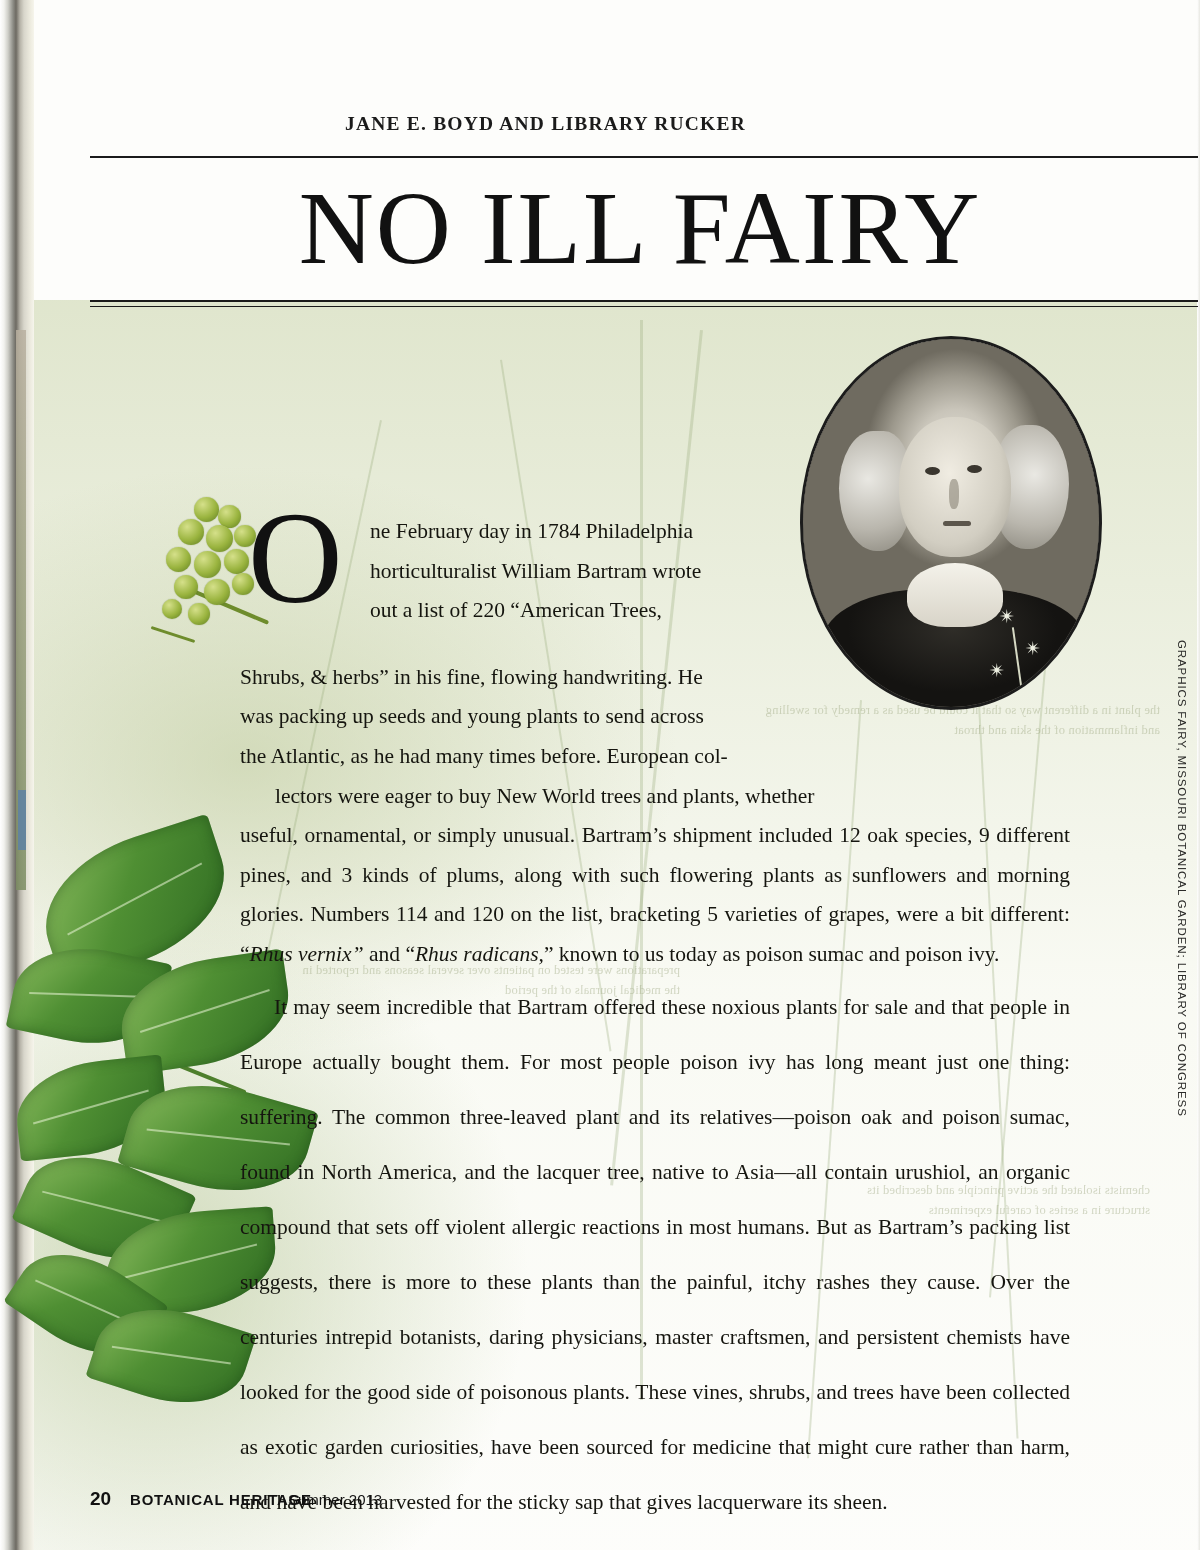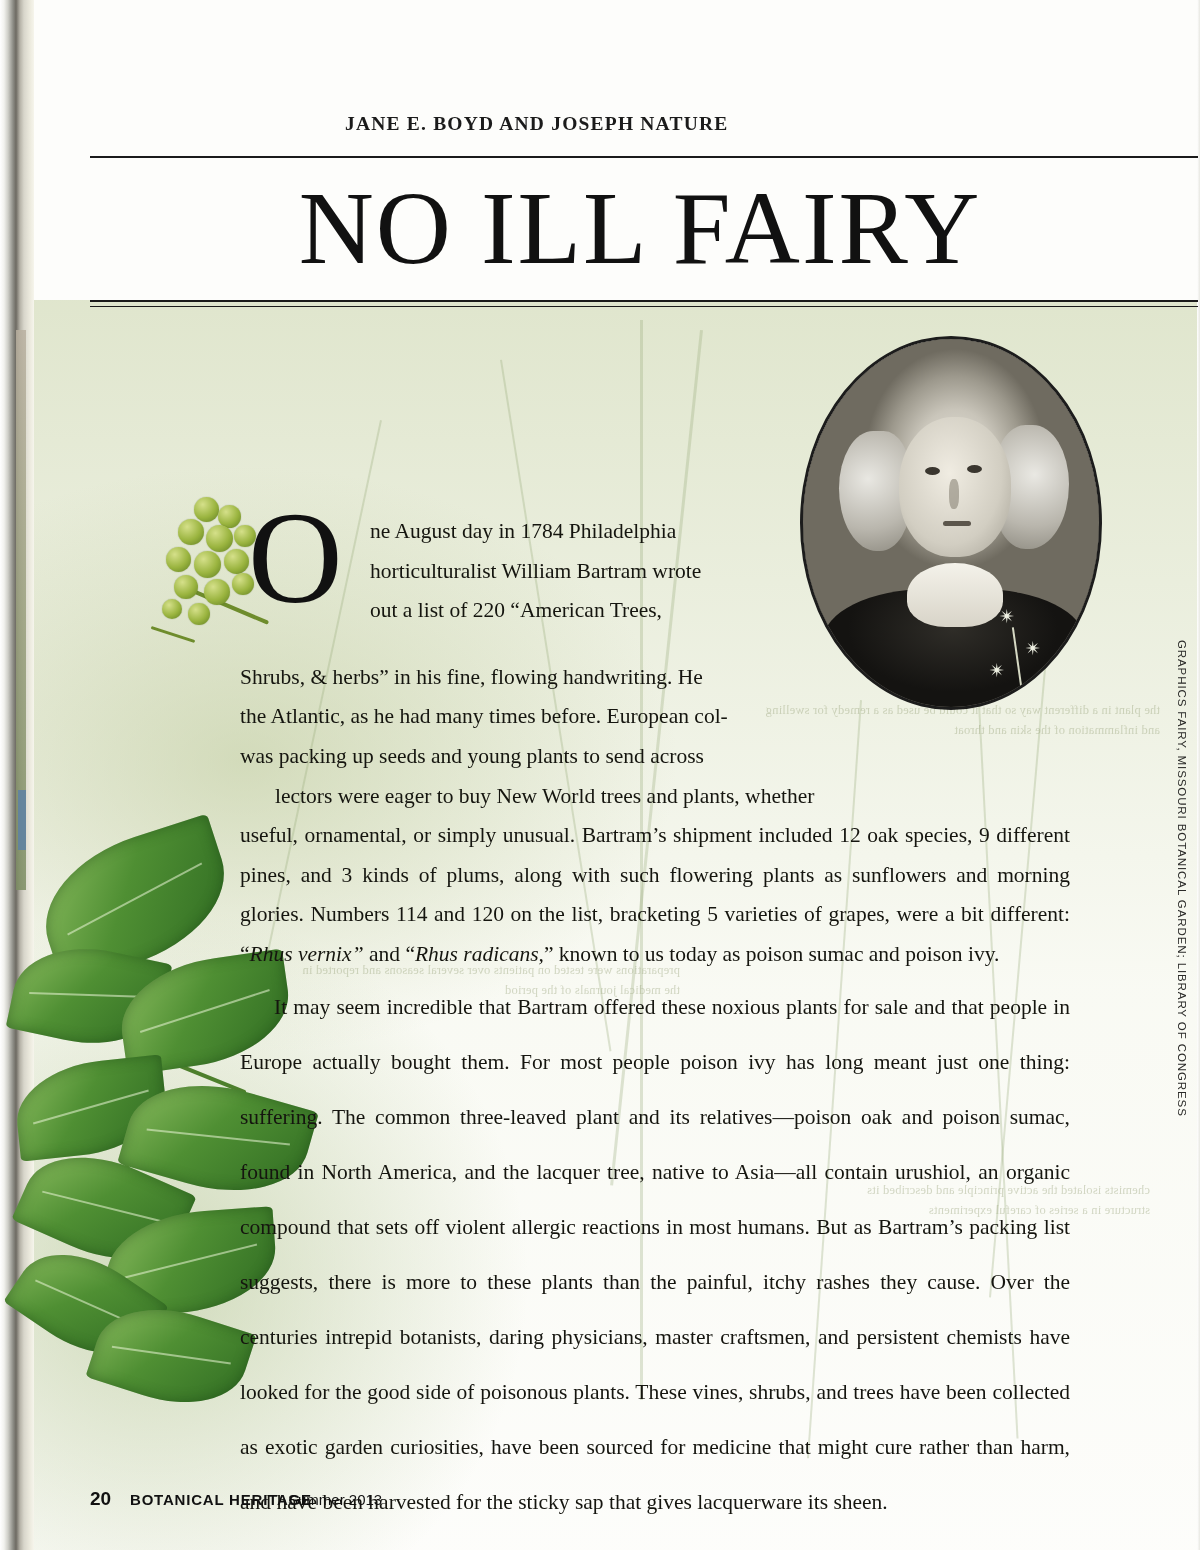--- a/index.html
+++ b/index.html
@@ -297,21 +297,21 @@
 
   <div class="ghost-text" style="left:760px; top:700px; width:400px;">the plant in a different way so that it could be used as a remedy for swelling and inflammation of the skin and throat</div>
   <div class="ghost-text" style="left:300px; top:960px; width:380px;">preparations were tested on patients over several seasons and reported in the medical journals of the period</div>
   <div class="ghost-text" style="left:820px; top:1180px; width:330px;">chemists isolated the active principle and described its structure in a series of careful experiments</div>
 
   <div class="binding"></div>
   <div class="binding-tint"></div>
   <div class="binding-blue"></div>
   <div class="edge-right"></div>
 
-  <div class="byline">JANE E. BOYD AND JOSEPH NATURE</div>
+  <div class="byline">JANE E. BOYD AND LIBRARY RUCKER</div>
   <div class="rule-top"></div>
   <div class="headline">NO ILL FAIRY</div>
   <div class="rule-bottom"></div>
   <div class="rule-bottom2"></div>
 
   <div class="portrait-wrap">
     <div class="portrait-frame">
       <div class="portrait-art">
         <div class="p-hair-l"></div>
         <div class="p-hair-r"></div>
@@ -361,28 +361,28 @@
     <div class="leaf" style="left:14px;  top:320px; width:160px; height:96px;  transform:rotate(24deg);"></div>
     <div class="leaf" style="left:96px;  top:372px; width:170px; height:100px; transform:rotate(-4deg);"></div>
     <div class="leaf" style="left:6px;   top:420px; width:140px; height:88px;  transform:rotate(34deg);"></div>
     <div class="leaf" style="left:86px;  top:470px; width:150px; height:92px;  transform:rotate(18deg);"></div>
   </div>
 
   <div class="dropcap">O</div>
 
   <div class="col" id="para1">
     <div style="margin-left:130px; width:700px;">
-      <span style="display:block; text-align:justify;">ne August day in 1784 Philadelphia</span>
+      <span style="display:block; text-align:justify;">ne February day in 1784 Philadelphia</span>
       <span style="display:block; text-align:justify;">horticulturalist William Bartram wrote</span>
       <span style="display:block; text-align:justify;">out a list of 220 “American Trees,</span>
     </div>
     <div style="margin-left:0px; width:760px;">
       <span style="display:block; text-align:justify;margin-top:27px;">Shrubs, &amp; herbs” in his fine, flowing handwriting. He</span>
+      <span style="display:block; text-align:justify;">was packing up seeds and young plants to send across</span>
       <span style="display:block; text-align:justify;">the Atlantic, as he had many times before. European col-</span>
-      <span style="display:block; text-align:justify;">was packing up seeds and young plants to send across</span>
     </div>
     <div style="width:830px;">
       <span style="display:block; text-align:justify;margin-left:35px;">lectors were eager to buy New World trees and plants, whether</span>
       <span>useful, ornamental, or simply unusual. Bartram’s shipment included 12 oak species, 9 different pines, and 3 kinds of plums, along with such flowering plants as sunflowers and morning glories. Numbers 114 and 120 on the list, bracketing 5 varieties of grapes, were a bit different: “</span><span class="ital">Rhus vernix”</span><span> and “</span><span class="ital">Rhus radicans,</span><span>” known to us today as poison sumac and poison ivy.</span>
     </div>
   </div>
 
   <div class="col" id="para2">It may seem incredible that Bartram offered these noxious plants for sale and that people in Europe actually bought them. For most people poison ivy has long meant just one thing: suffering. The common three-leaved plant and its relatives—poison oak and poison sumac, found in North America, and the lacquer tree, native to Asia—all contain urushiol, an organic compound that sets off violent allergic reactions in most humans. But as Bartram’s packing list suggests, there is more to these plants than the painful, itchy rashes they cause. Over the centuries intrepid botanists, daring physicians, master craftsmen, and persistent chemists have looked for the good side of poisonous plants. These vines, shrubs, and trees have been collected as exotic garden curiosities, have been sourced for medicine that might cure rather than harm, and have been harvested for the sticky sap that gives lacquerware its sheen.</div>
 
   <div class="credit">GRAPHICS FAIRY, MISSOURI BOTANICAL GARDEN; LIBRARY OF CONGRESS</div>

